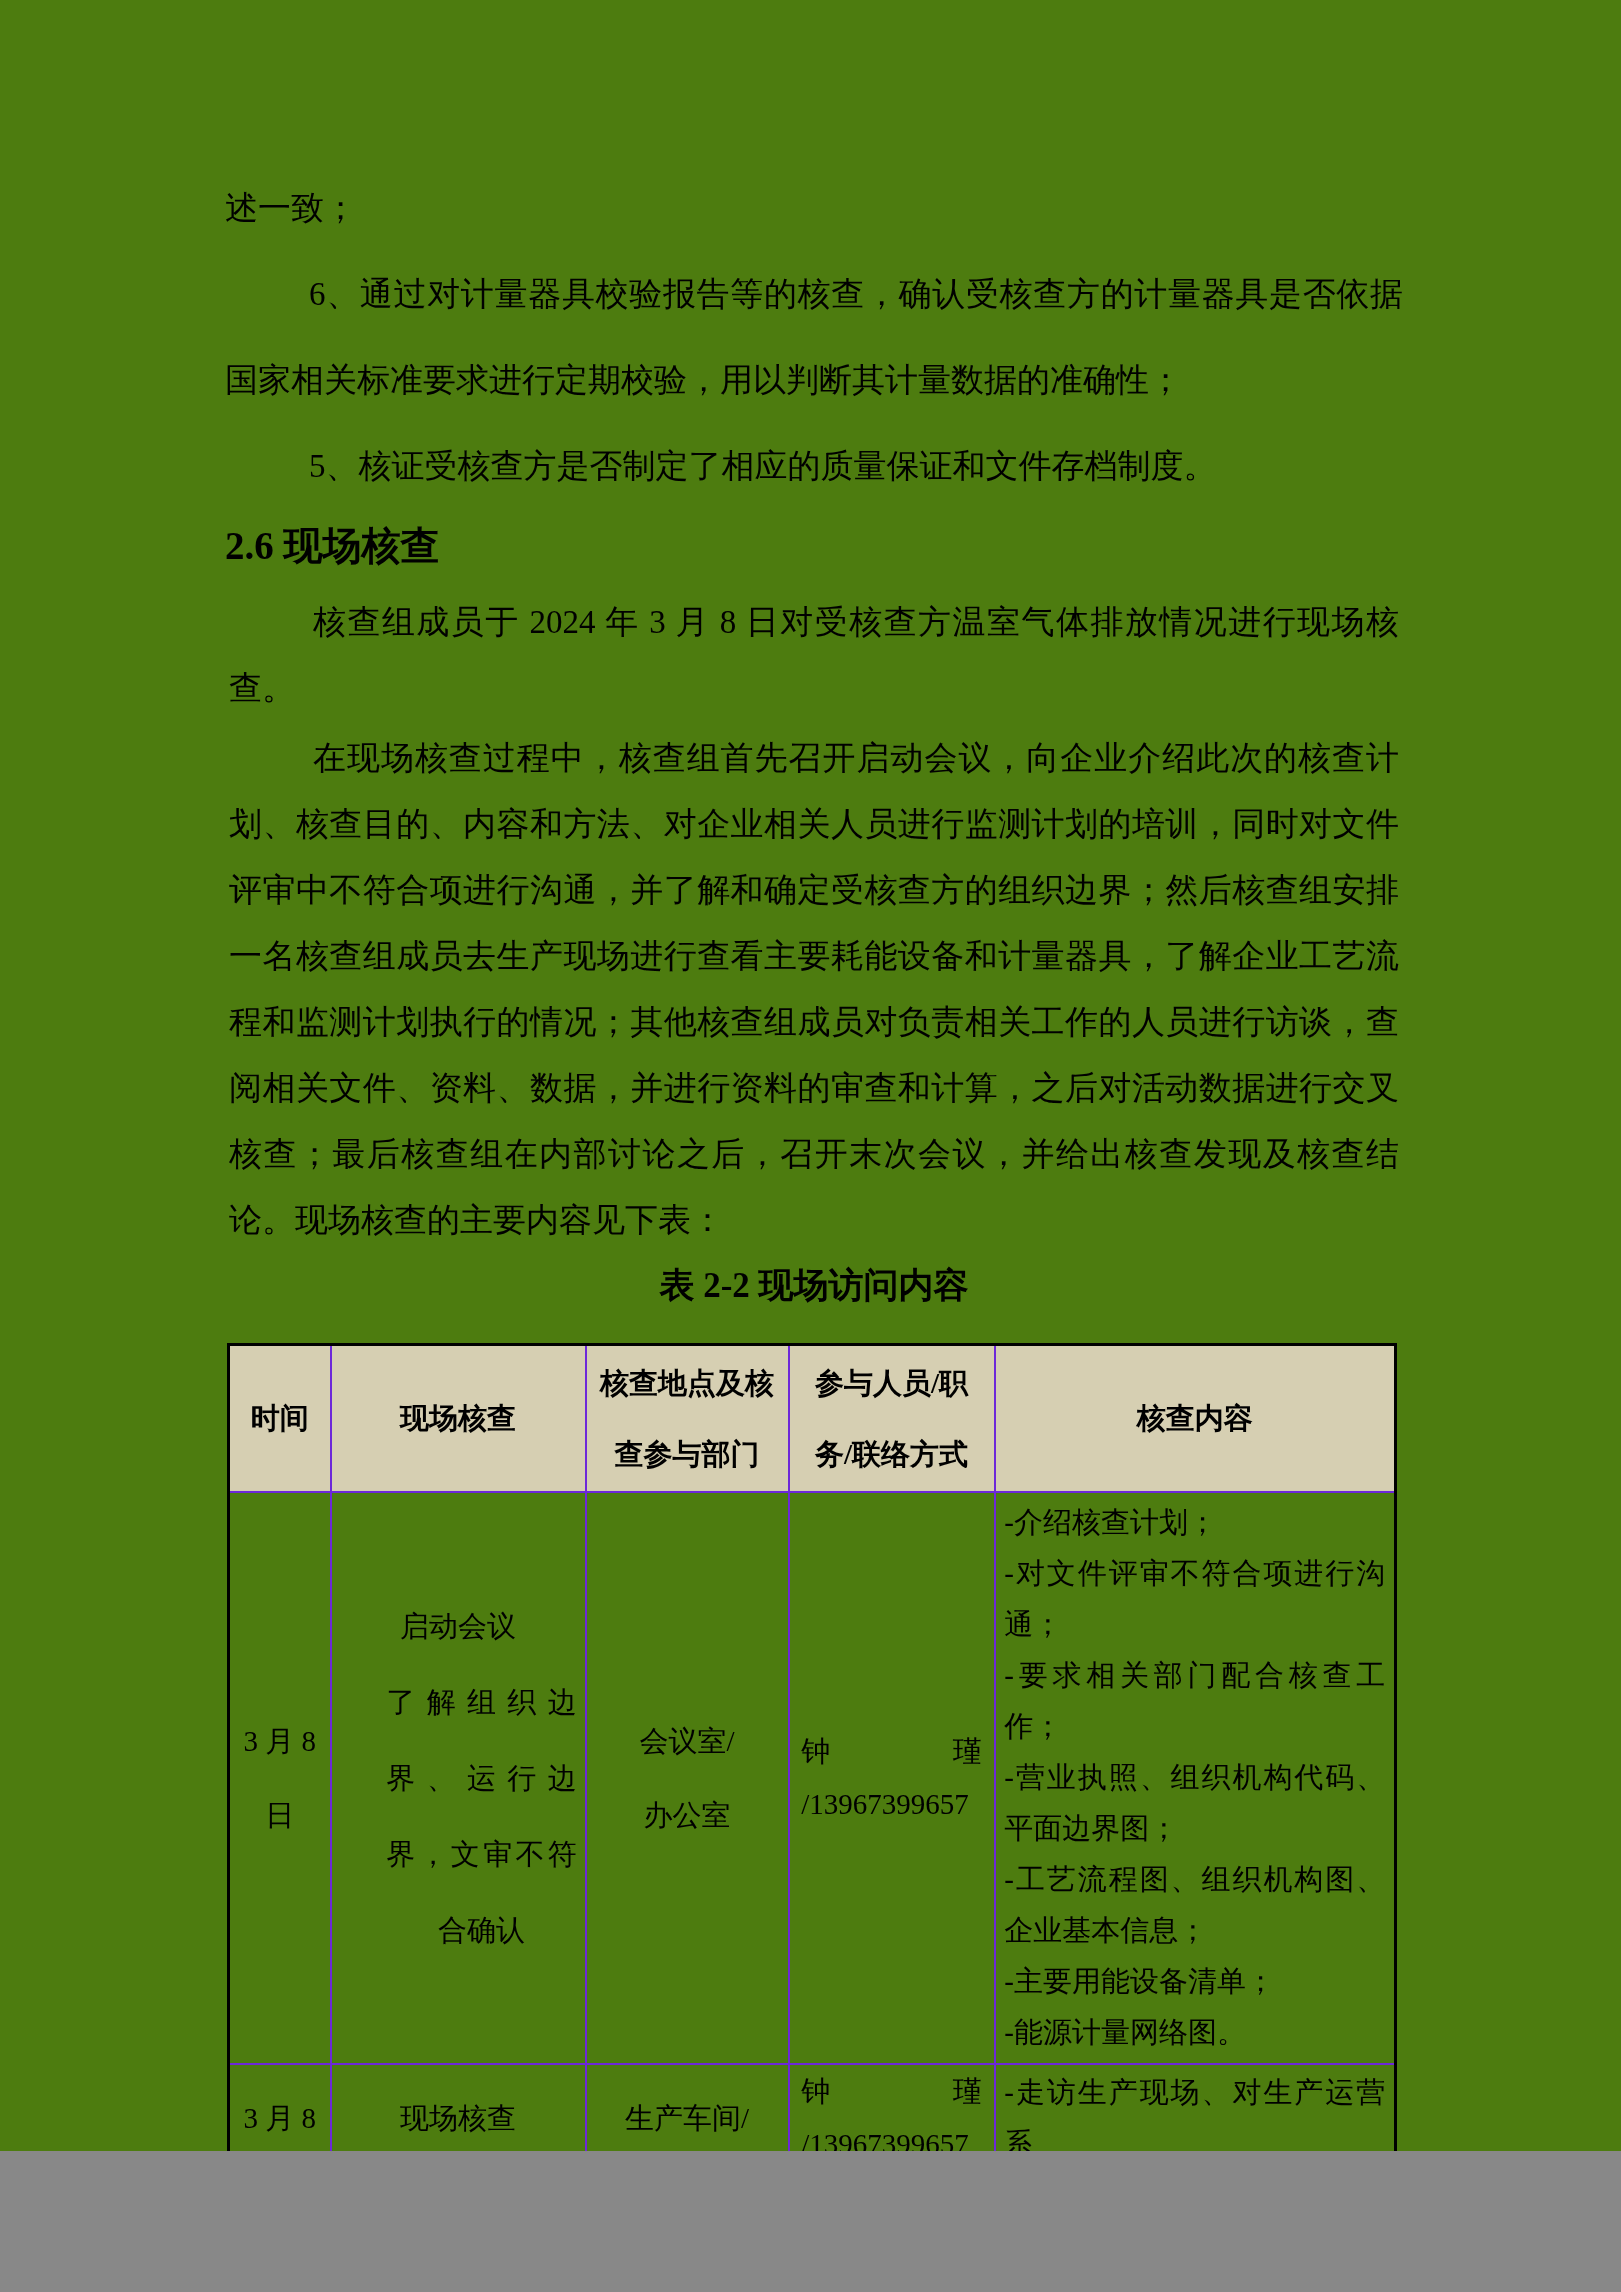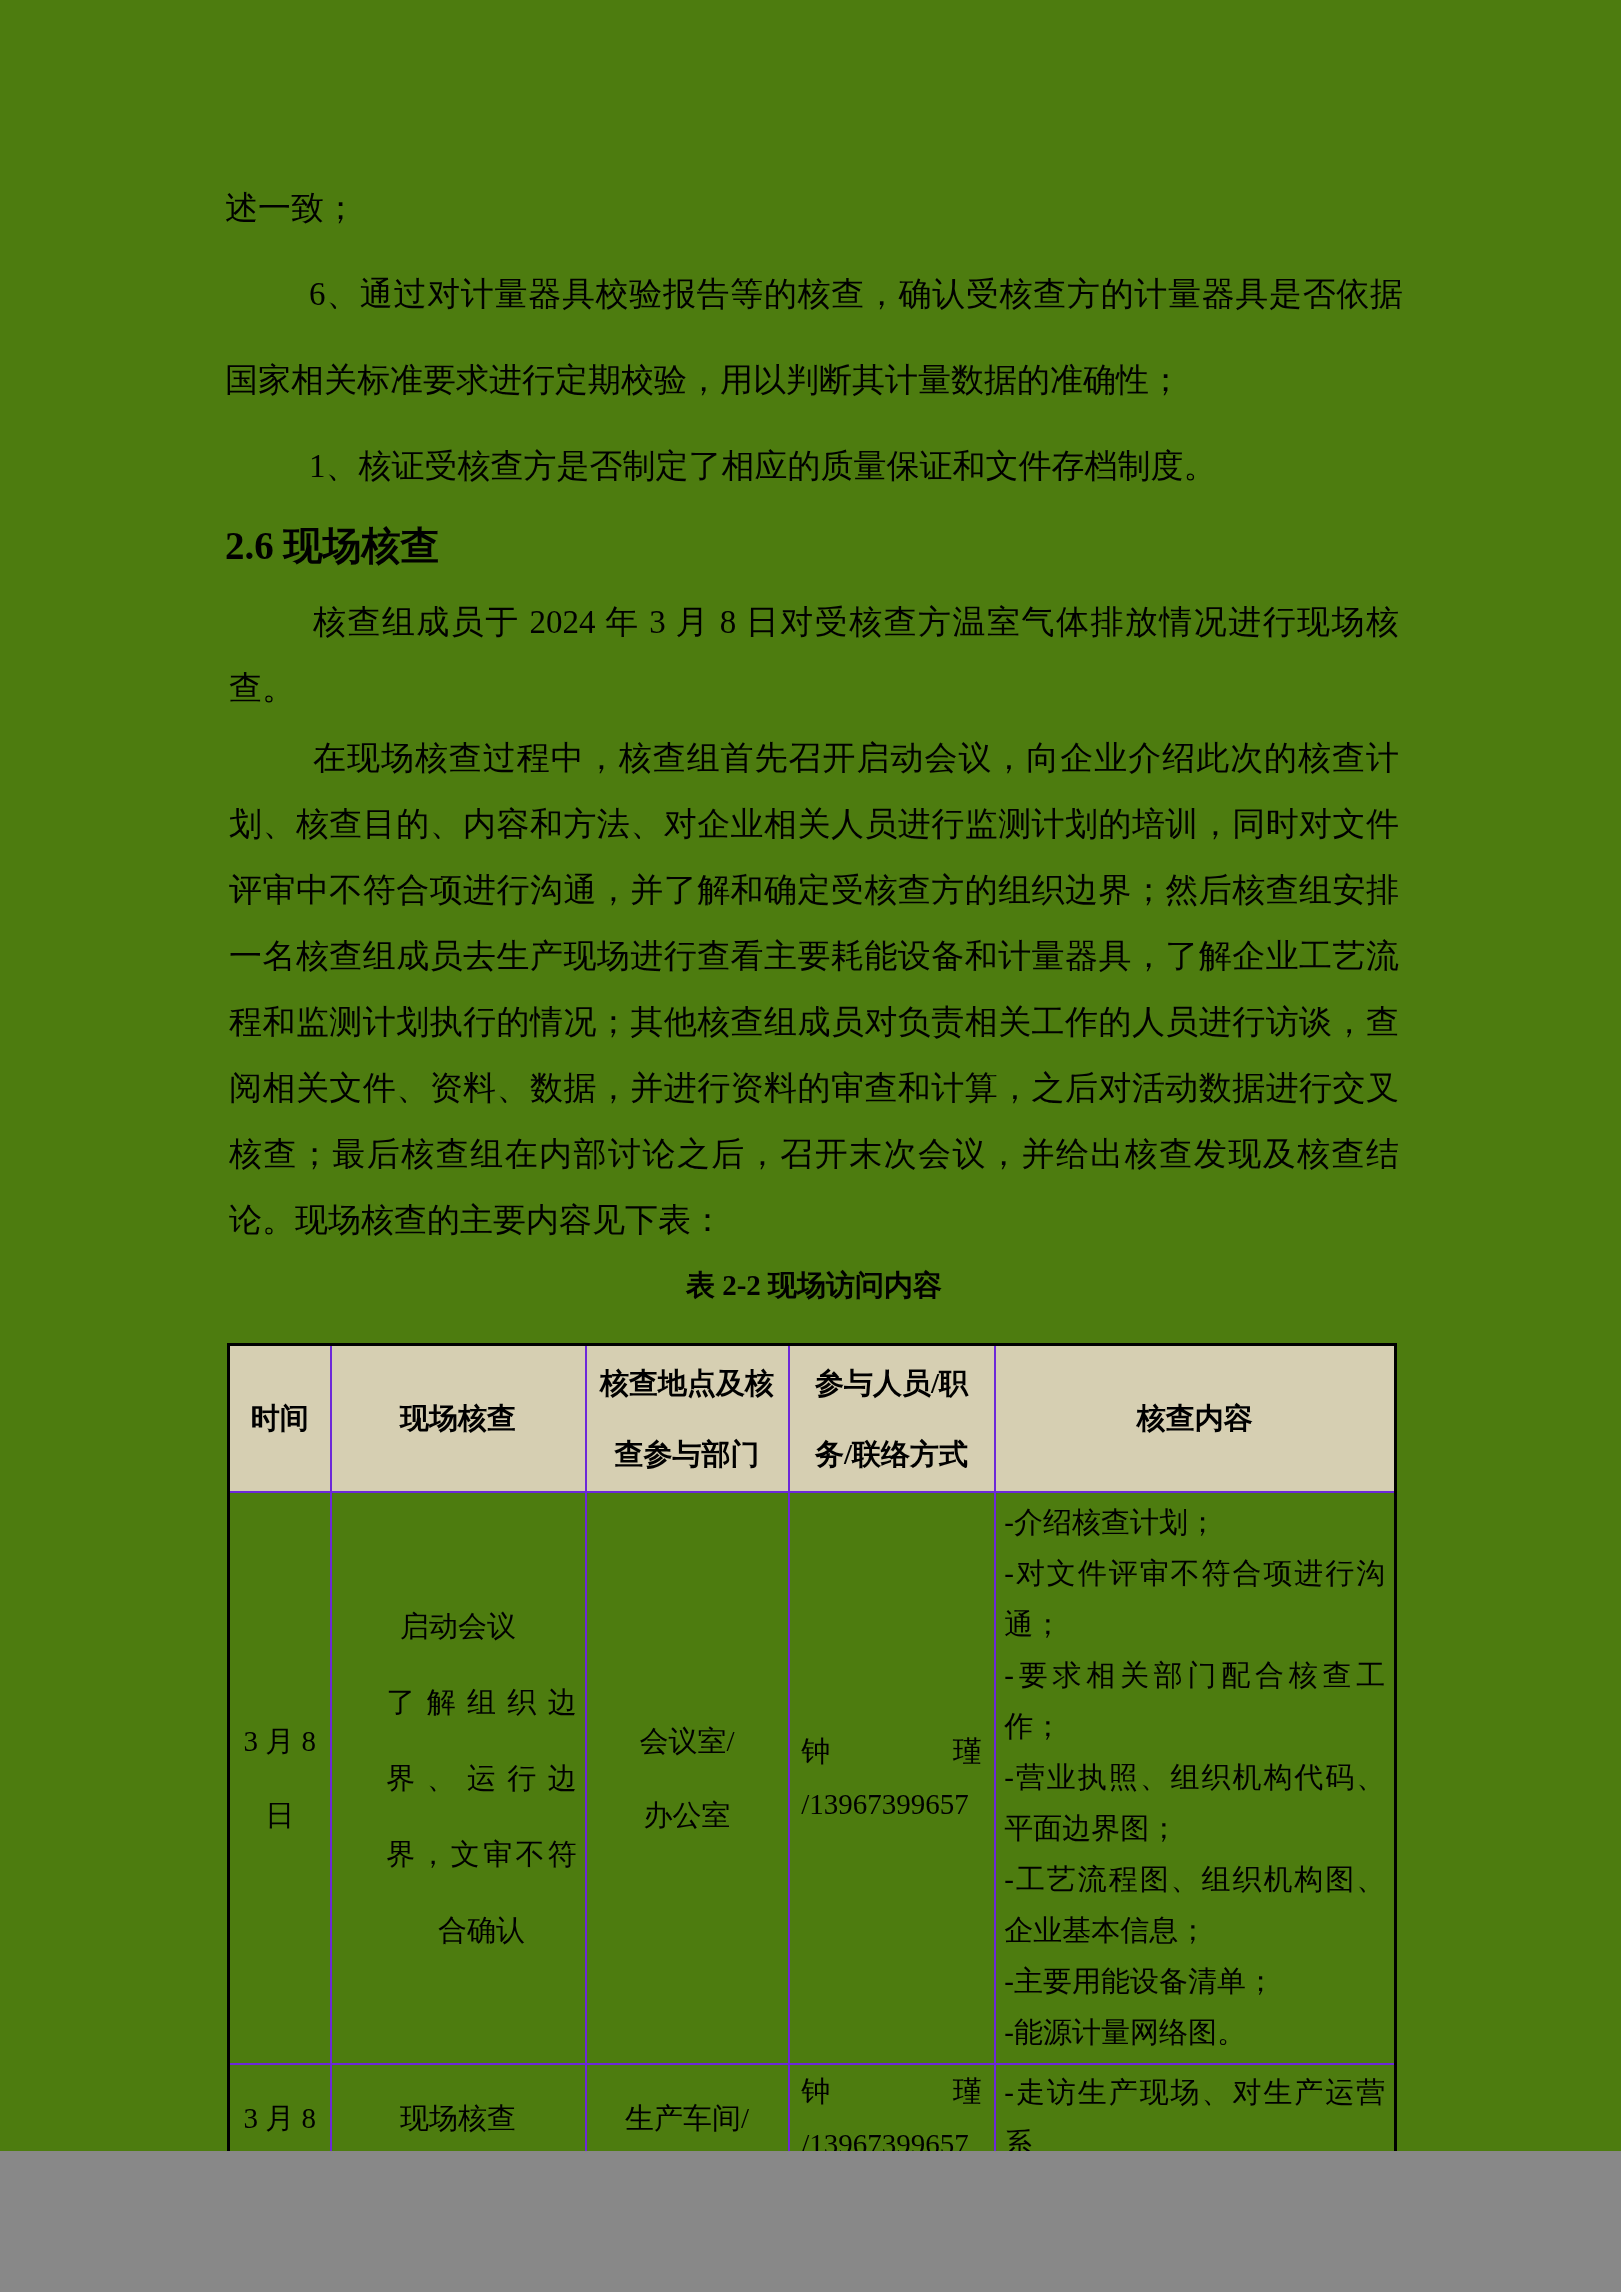--- a/index.html
+++ b/index.html
@@ -33,21 +33,21 @@
 
   .section-heading {
     font-size: 39px;
     font-weight: bold;
     line-height: 57px;
     margin: 7.8px 0 0 0;
   }
   .p-date { margin-top: 15.7px; }
 
   .table-caption {
-    font-size: 29px;
+    font-size: 35px;
     font-weight: bold;
     text-align: center;
     line-height: 41px;
     margin-top: 11.8px;
   }
 
   
   table.visit-table {
     border-collapse: collapse;
     table-layout: fixed;
@@ -103,21 +103,21 @@
 </head>
 <body>
 
 <div class="page">
   <div class="content">
 
     <p class="p-wide first-line">述一致；</p>
 
     <p class="p-wide indent">6、通过对计量器具校验报告等的核查，确认受核查方的计量器具是否依据国家相关标准要求进行定期校验，用以判断其计量数据的准确性；</p>
 
-    <p class="p-wide indent">1、核证受核查方是否制定了相应的质量保证和文件存档制度。</p>
+    <p class="p-wide indent">5、核证受核查方是否制定了相应的质量保证和文件存档制度。</p>
 
     <h2 class="section-heading">2.6 现场核查</h2>
 
     <p class="p-tight indent p-date">核查组成员于 2024 年 3 月 8 日对受核查方温室气体排放情况进行现场核查。</p>
 
     <p class="p-tight indent">在现场核查过程中，核查组首先召开启动会议，向企业介绍此次的核查计划、核查目的、内容和方法、对企业相关人员进行监测计划的培训，同时对文件评审中不符合项进行沟通，并了解和确定受核查方的组织边界；然后核查组安排一名核查组成员去生产现场进行查看主要耗能设备和计量器具，了解企业工艺流程和监测计划执行的情况；其他核查组成员对负责相关工作的人员进行访谈，查阅相关文件、资料、数据，并进行资料的审查和计算，之后对活动数据进行交叉核查；最后核查组在内部讨论之后，召开末次会议，并给出核查发现及核查结论。现场核查的主要内容见下表：</p>
 
     <div class="table-caption">表 2-2 现场访问内容</div>
 
     <table class="visit-table">

